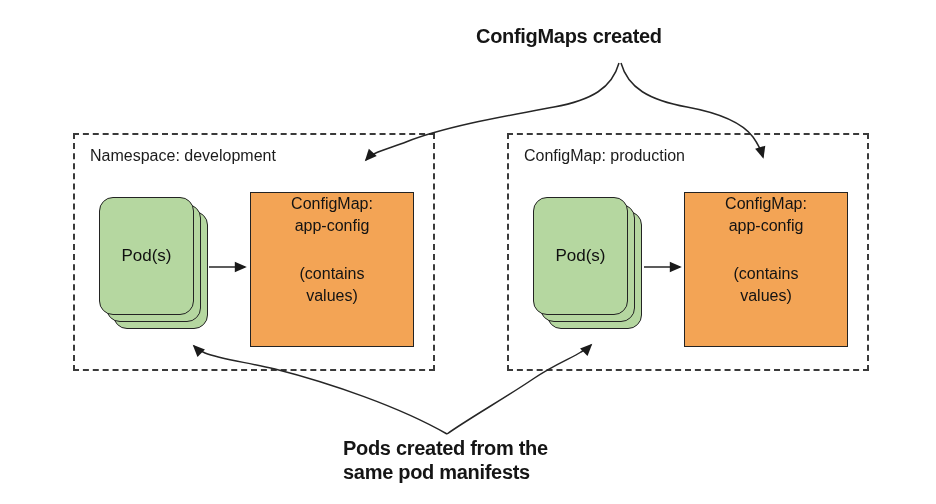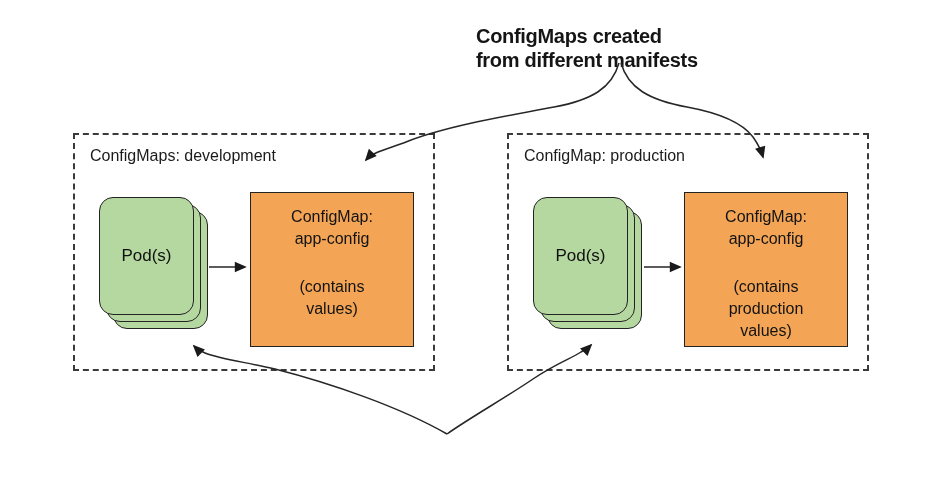--- a/index.html
+++ b/index.html
@@ -77,21 +77,20 @@
     left: 175px;
     top: 57px;
     width: 164px;
     height: 155px;
     background: var(--configmap-fill);
     border: 1.6px solid var(--border);
     text-align: center;
     font-size: 16px;
     line-height: 22px;
     color: #131313;
-    padding-top: 13px;
   }
   .cm-desc { margin-top: 26px; }
   svg.arrows {
     position: absolute;
     left: 0; top: 0;
     width: 936px; height: 504px;
     pointer-events: none;
   }
   svg.arrows path.flow {
     fill: none;
@@ -99,26 +98,29 @@
     stroke-width: 1.5;
   }
 </style>
 </head>
 <body>
 
 <div class="canvas">
 
   <div class="annotation top">
     <div>ConfigMaps created</div>
-    <div>from different manifests</div>
   </div>
 
+  <div class="annotation bottom">
+    <div>Pods created from the</div>
+    <div>same pod manifests</div>
+  </div>
 
   <div class="ns-box left">
-    <div class="ns-label">ConfigMaps: development</div>
+    <div class="ns-label">Namespace: development</div>
     <div class="pod-stack">
       <div class="pod-card c3"></div>
       <div class="pod-card c2"></div>
       <div class="pod-card c1">
         <span class="pod-label">Pod(s)</span>
       </div>
     </div>
     <div class="cm-box">
       <div class="cm-title">
         <div>ConfigMap:</div>
@@ -140,21 +142,20 @@
         <span class="pod-label">Pod(s)</span>
       </div>
     </div>
     <div class="cm-box">
       <div class="cm-title">
         <div>ConfigMap:</div>
         <div>app-config</div>
       </div>
       <div class="cm-desc">
         <div>(contains</div>
-        <div>production</div>
         <div>values)</div>
       </div>
     </div>
   </div>
 
   <svg class="arrows" viewBox="0 0 936 504" xmlns="http://www.w3.org/2000/svg">
     <defs>
       <marker id="arrowhead" viewBox="0 0 10 10" refX="8.5" refY="5" markerWidth="9" markerHeight="8" orient="auto-start-reverse">
         <path d="M 0 0.6 L 10 5 L 0 9.4 z" fill="#1a1a1a"></path>
       </marker>

